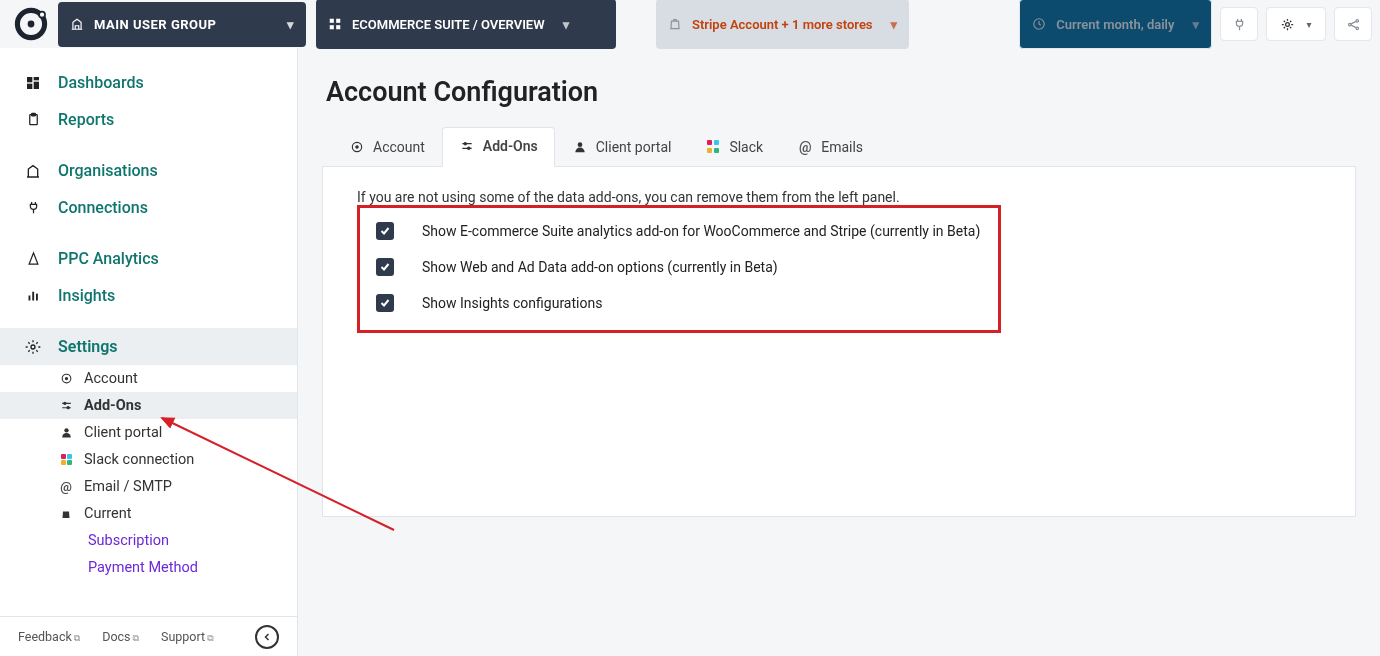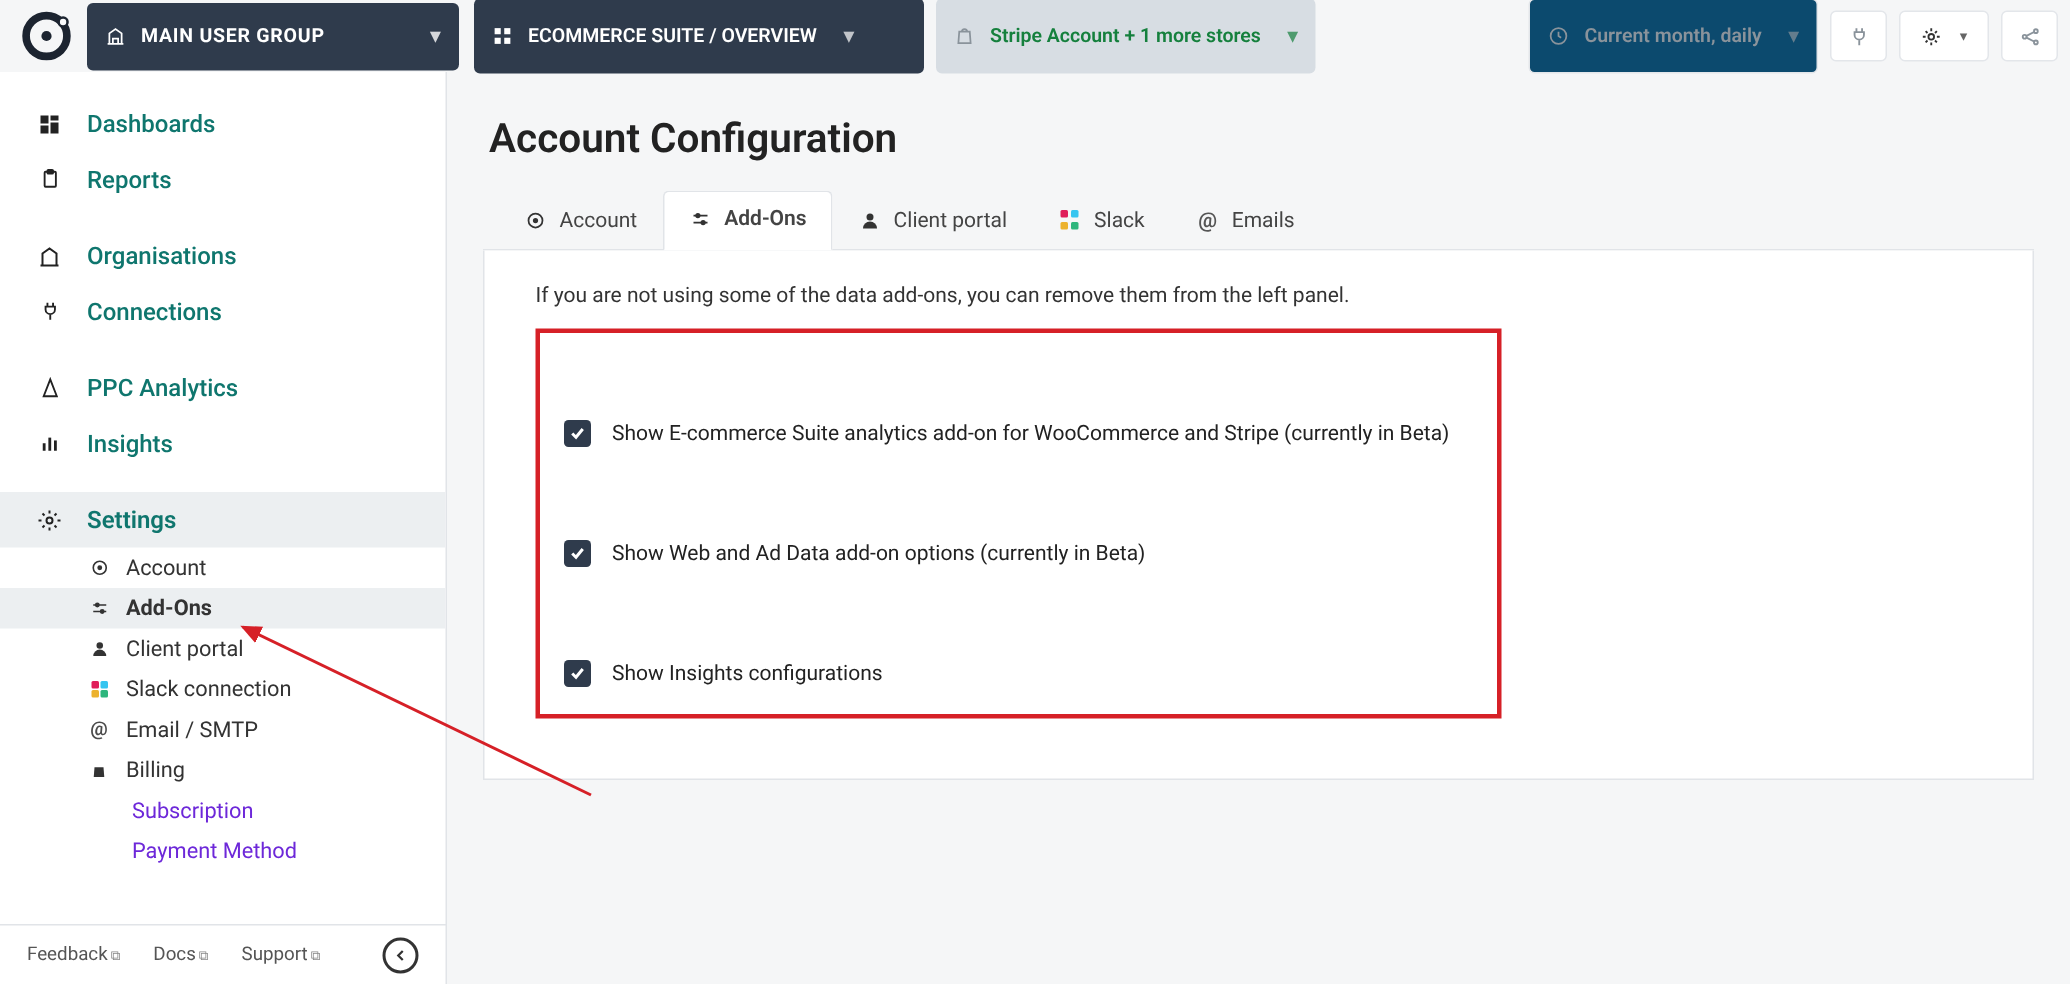--- a/index.html
+++ b/index.html
@@ -16,21 +16,21 @@
 
   
   .topbar { position:absolute; left:0; right:0; top:0; height:48px; display:flex; align-items:center; padding:6px 8px; gap:10px;}
   .topbar-left { width: var(--sidebar-w); display:flex; align-items:center; gap:10px; padding-left:6px;}
   .logo { width:34px; height:34px; }
   .user-group-btn { flex:1; height:45px; background: var(--dark); color:#fff; border-radius:4px; display:flex; align-items:center; padding:0 12px; font-size:13px; font-weight:700; letter-spacing:.5px; gap:10px;}
   .caret { margin-left:auto; opacity:.8;}
   .topbar-right { flex:1; display:flex; align-items:center; gap:8px;}
   .pill { height:50px; border-radius:4px; display:flex; align-items:center; padding:0 12px; font-size:13px; font-weight:600; gap:10px;}
   .pill.dark { background: var(--dark); color:#fff;}
-  .pill.gray { background: #d7dde3; color:#15803d;}
+  .pill.gray { background: #d7dde3; color:#c2410c;margin-left:32px;}
   .pill.light { background:#0c4a6e; color:#8a939b; border:1px solid #e3e6ea;}
   .pill .caret { margin-left:8px; opacity:.7;}
   .icon-btn { width:38px; height:34px; border-radius:4px; background:#fff; border:1px solid #e3e6ea; display:flex; align-items:center; justify-content:center; color:#555;}
   .icon-btn.wide { width:60px; justify-content:space-around; padding:0 8px;}
   .spacer { flex:1; }
 
   
   .sidebar { position:absolute; left:0; top:48px; bottom:40px; width: var(--sidebar-w); background:#fff; border-right:1px solid var(--border); padding-top:16px; overflow:hidden;}
   .nav-item { display:flex; align-items:center; gap:16px; padding:9px 18px 9px 24px; font-size:16px; color:#0f766e; font-weight:500; cursor:pointer;}
   .nav-item .nav-icon{ width:18px; display:flex; justify-content:center; color:#333;}
@@ -46,23 +46,23 @@
   .collapse-btn { margin-left:auto; width:24px; height:24px; border:2px solid #333; border-radius:50%; display:flex; align-items:center; justify-content:center;}
 
   
   .main { position:absolute; left: var(--sidebar-w); right:0; top:48px; bottom:0; padding:22px 24px; overflow:auto;}
   .page-title { font-size:27px; font-weight:600; color:#222; margin:6px 4px 18px;}
   .tabs { display:flex; border-bottom:1px solid var(--border); gap:0; padding-left:10px;}
   .tab { display:flex; align-items:center; gap:8px; padding:10px 16px 12px; font-size:14px; color:#444; cursor:pointer; border:1px solid transparent; border-bottom:none; position:relative; top:1px;}
   .tab.active { background:#fff; border:1px solid var(--border); border-bottom:1px solid #fff; border-radius:4px 4px 0 0; font-weight:600;}
   .tab-icon { width:16px; height:16px; display:inline-flex; align-items:center; justify-content:center;}
   .panel { background:#fff; border:1px solid var(--border); border-top:none; padding:22px 34px 40px; min-height:350px;}
-  .panel-intro { font-size:14px; color:#333; margin-bottom:14px;}
+  .panel-intro { font-size:14px; color:#333; }
   .highlight-box { border:3px solid #d62027; padding:14px 16px 18px; display:flex; flex-direction:column; gap:18px; width:644px;}
-  .check-row { display:flex; align-items:center; gap:14px; font-size:14px; color:#222;margin-top:44px;}
+  .check-row { display:flex; align-items:center; gap:28px; font-size:14px; color:#222;}
   .cbox { width:18px; height:18px; border-radius:3px; background: var(--dark); display:flex; align-items:center; justify-content:center;}
   .cbox svg { width:12px; height:12px; }
 
   
   .arrow-svg { position:absolute; left:144px; top:410px; width:270px; height:140px; pointer-events:none;}
 
   
   .slack-ico span{display:inline-block;width:5px;height:5px;border-radius:1px;}
 </style>
 </head>
@@ -241,21 +241,21 @@
   <div class="sub-item">
     <span class="sub-icon" style="font-size:13px;font-weight:600;">@</span>
     <span>Email / SMTP</span>
   </div>
   <div class="sub-item">
     <span class="sub-icon">
         <svg width="12" height="12" viewBox="0 0 24 24" fill="#333">
           <path d="M6 7h12l1 13H5z"></path>
         </svg>
       </span>
-    <span>Billing</span>
+    <span>Current</span>
   </div>
   <div class="sub-sub"><span>Subscription</span></div>
   <div class="sub-sub"><span>Payment Method</span></div>
 
 </div>
 
 <div class="bottombar">
   <span><span>Feedback</span><span class="ext">⧉</span></span>
   <span><span>Docs</span><span class="ext">⧉</span></span>
   <span><span>Support</span><span class="ext">⧉</span></span>

